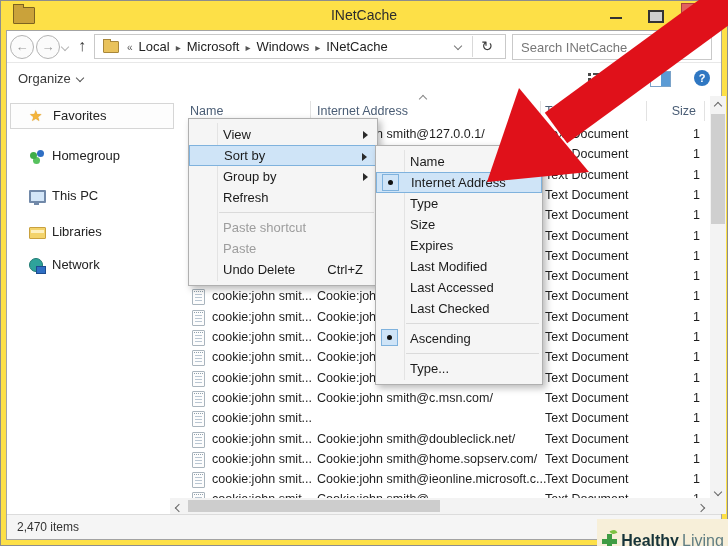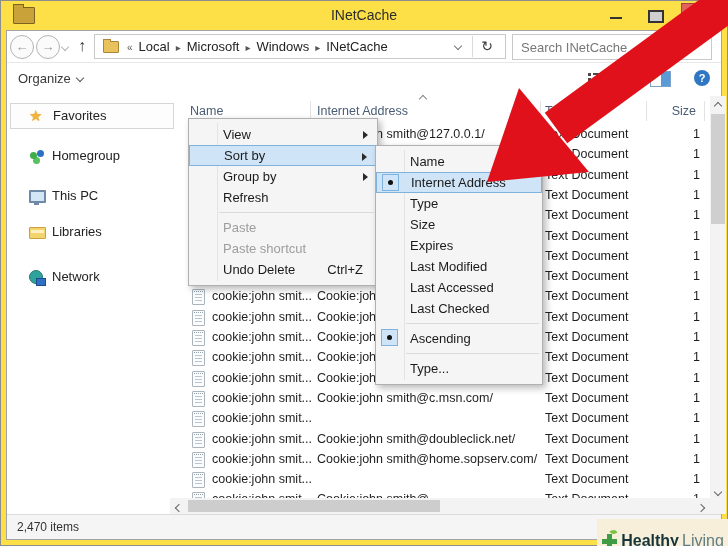--- a/index.html
+++ b/index.html
@@ -182,21 +182,21 @@
         <span class="slabel">Homegroup</span>
       </div>
       <div class="sidebar-item" style="top: 184px;">
         <span class="ico-pc"></span>
         <span class="slabel">This PC</span>
       </div>
       <div class="sidebar-item" style="top: 220px;">
         <span class="ico-lib"></span>
         <span class="slabel">Libraries</span>
       </div>
-      <div class="sidebar-item" style="top: 265px;">
+      <div class="sidebar-item" style="top: 253px;">
         <span class="ico-net"></span>
         <span class="slabel">Network</span>
       </div>
     </div>
 
   <div class="hdr" style="left:190px;">Name</div>
   <div class="hdr" style="left:317px;">Internet Address</div>
   <span class="chev up sortcaret" style="border-color:#888;"></span>
   <div class="hdr" style="left:545px;">Type</div>
   <div class="hdr" style="left:650px;width:46px;text-align:right;">Size</div>
@@ -320,20 +320,21 @@
       <div class="row" style="top: 352.8px;">
         <span class="ficon"></span>
         <span class="rname">cookie:john smit...</span>
         <span class="raddr">Cookie:john smith@home.sopserv.com/</span>
         <span class="rtype">Text Document</span>
         <span class="rsize">1</span>
       </div>
       <div class="row" style="top: 373.1px;">
         <span class="ficon"></span>
         <span class="rname">cookie:john smit...</span>
+        <span class="raddr">Cookie:john smith@ieonline.microsoft.c...</span>
         <span class="rtype">Text Document</span>
         <span class="rsize">1</span>
       </div>
       <div class="row" style="top: 393.4px;">
         <span class="ficon"></span>
         <span class="rname">cookie:john smit...</span>
         <span class="raddr">Cookie:john smith@...</span>
         <span class="rtype">Text Document</span>
         <span class="rsize">1</span>
       </div>
@@ -356,22 +357,22 @@
     <div class="vtoggle" style="left:672px;"></div>
     <div class="vtoggle" style="left:695px;"></div>
   </div>
 
   <div class="menu" id="ctxmenu" style="left:188px;top:118px;width:190px;">
       <div class="mi"><span>View</span><span class="arr"></span></div>
       <div class="mi hl"><span>Sort by</span><span class="arr"></span></div>
       <div class="mi"><span>Group by</span><span class="arr"></span></div>
       <div class="mi"><span>Refresh</span></div>
       <div class="msep"></div>
+      <div class="mi dis"><span>Paste shortcut</span></div>
       <div class="mi dis"><span>Paste</span></div>
-      <div class="mi dis"><span>Paste shortcut</span></div>
       <div class="mi"><span>Undo Delete</span><span class="sc">Ctrl+Z</span></div>
     </div>
 
   <div class="menu" id="sortmenu" style="left:375px;top:145px;width:168px;">
       <div class="mi"><span>Name</span></div>
       <div class="mi hl"><span class="radio"></span><span>Internet Address</span></div>
       <div class="mi"><span>Type</span></div>
       <div class="mi"><span>Size</span></div>
       <div class="mi"><span>Expires</span></div>
       <div class="mi"><span>Last Modified</span></div>

